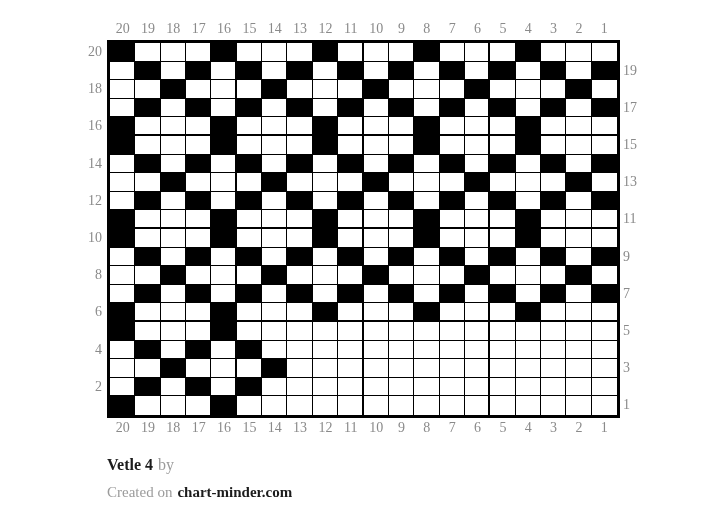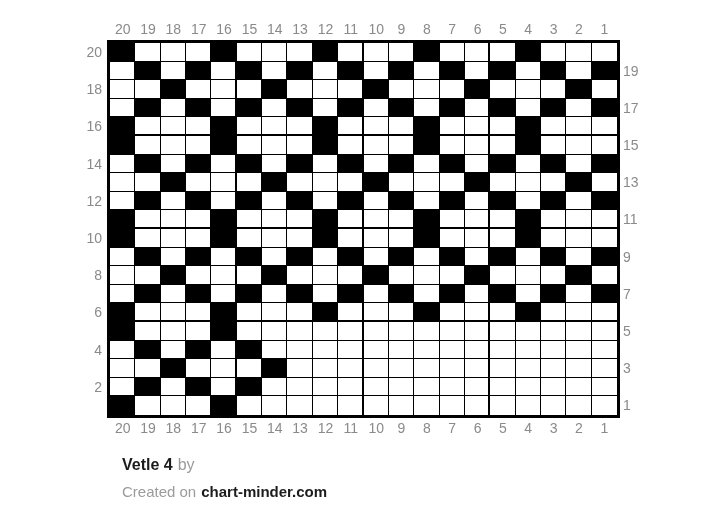--- a/index.html
+++ b/index.html
@@ -1,21 +1,21 @@
 <!DOCTYPE html>
 <html><head>
 <meta charset="utf-8">
 <style>
   html, body { margin: 0; padding: 0; }
   .page {
     position: relative;
     width: 724px;
     height: 522px;
     background: #ffffff;
-    font-family: Liberation Sans, sans-serif;
+    font-family: Liberation Serif, serif;
     overflow: hidden;
   }
   #grid {
     position: absolute;
     left: 107px;
     top: 40px;
     width: 513px;
     height: 378px;
     box-sizing: border-box;
     border: 3px solid #000000;
@@ -39,21 +39,21 @@
     position: absolute;
     color: #8a8a8a;
     font-size: 14px;
     line-height: 16px;
     white-space: nowrap;
   }
   .axis-label.centered { text-align: center; }
   .axis-label.right-aligned { text-align: right; }
   .caption {
     position: absolute;
-    left: 122px;
+    left: 107px;
     top: 455px;
   }
   .title-line { font-size: 16px; line-height: 20px; }
   .title-text { font-weight: bold; color: #1c1c1c; }
   .by-text { color: #9b9b9b; margin-left: 5px; }
   .credit-line { margin-top: 8px; font-size: 15px; line-height: 18px; text-align: center; }
   .credit-prefix { color: #9b9b9b; }
   .site-link { font-weight: bold; color: #1c1c1c; margin-left: 5px; cursor: pointer; }
 </style>
 </head>

